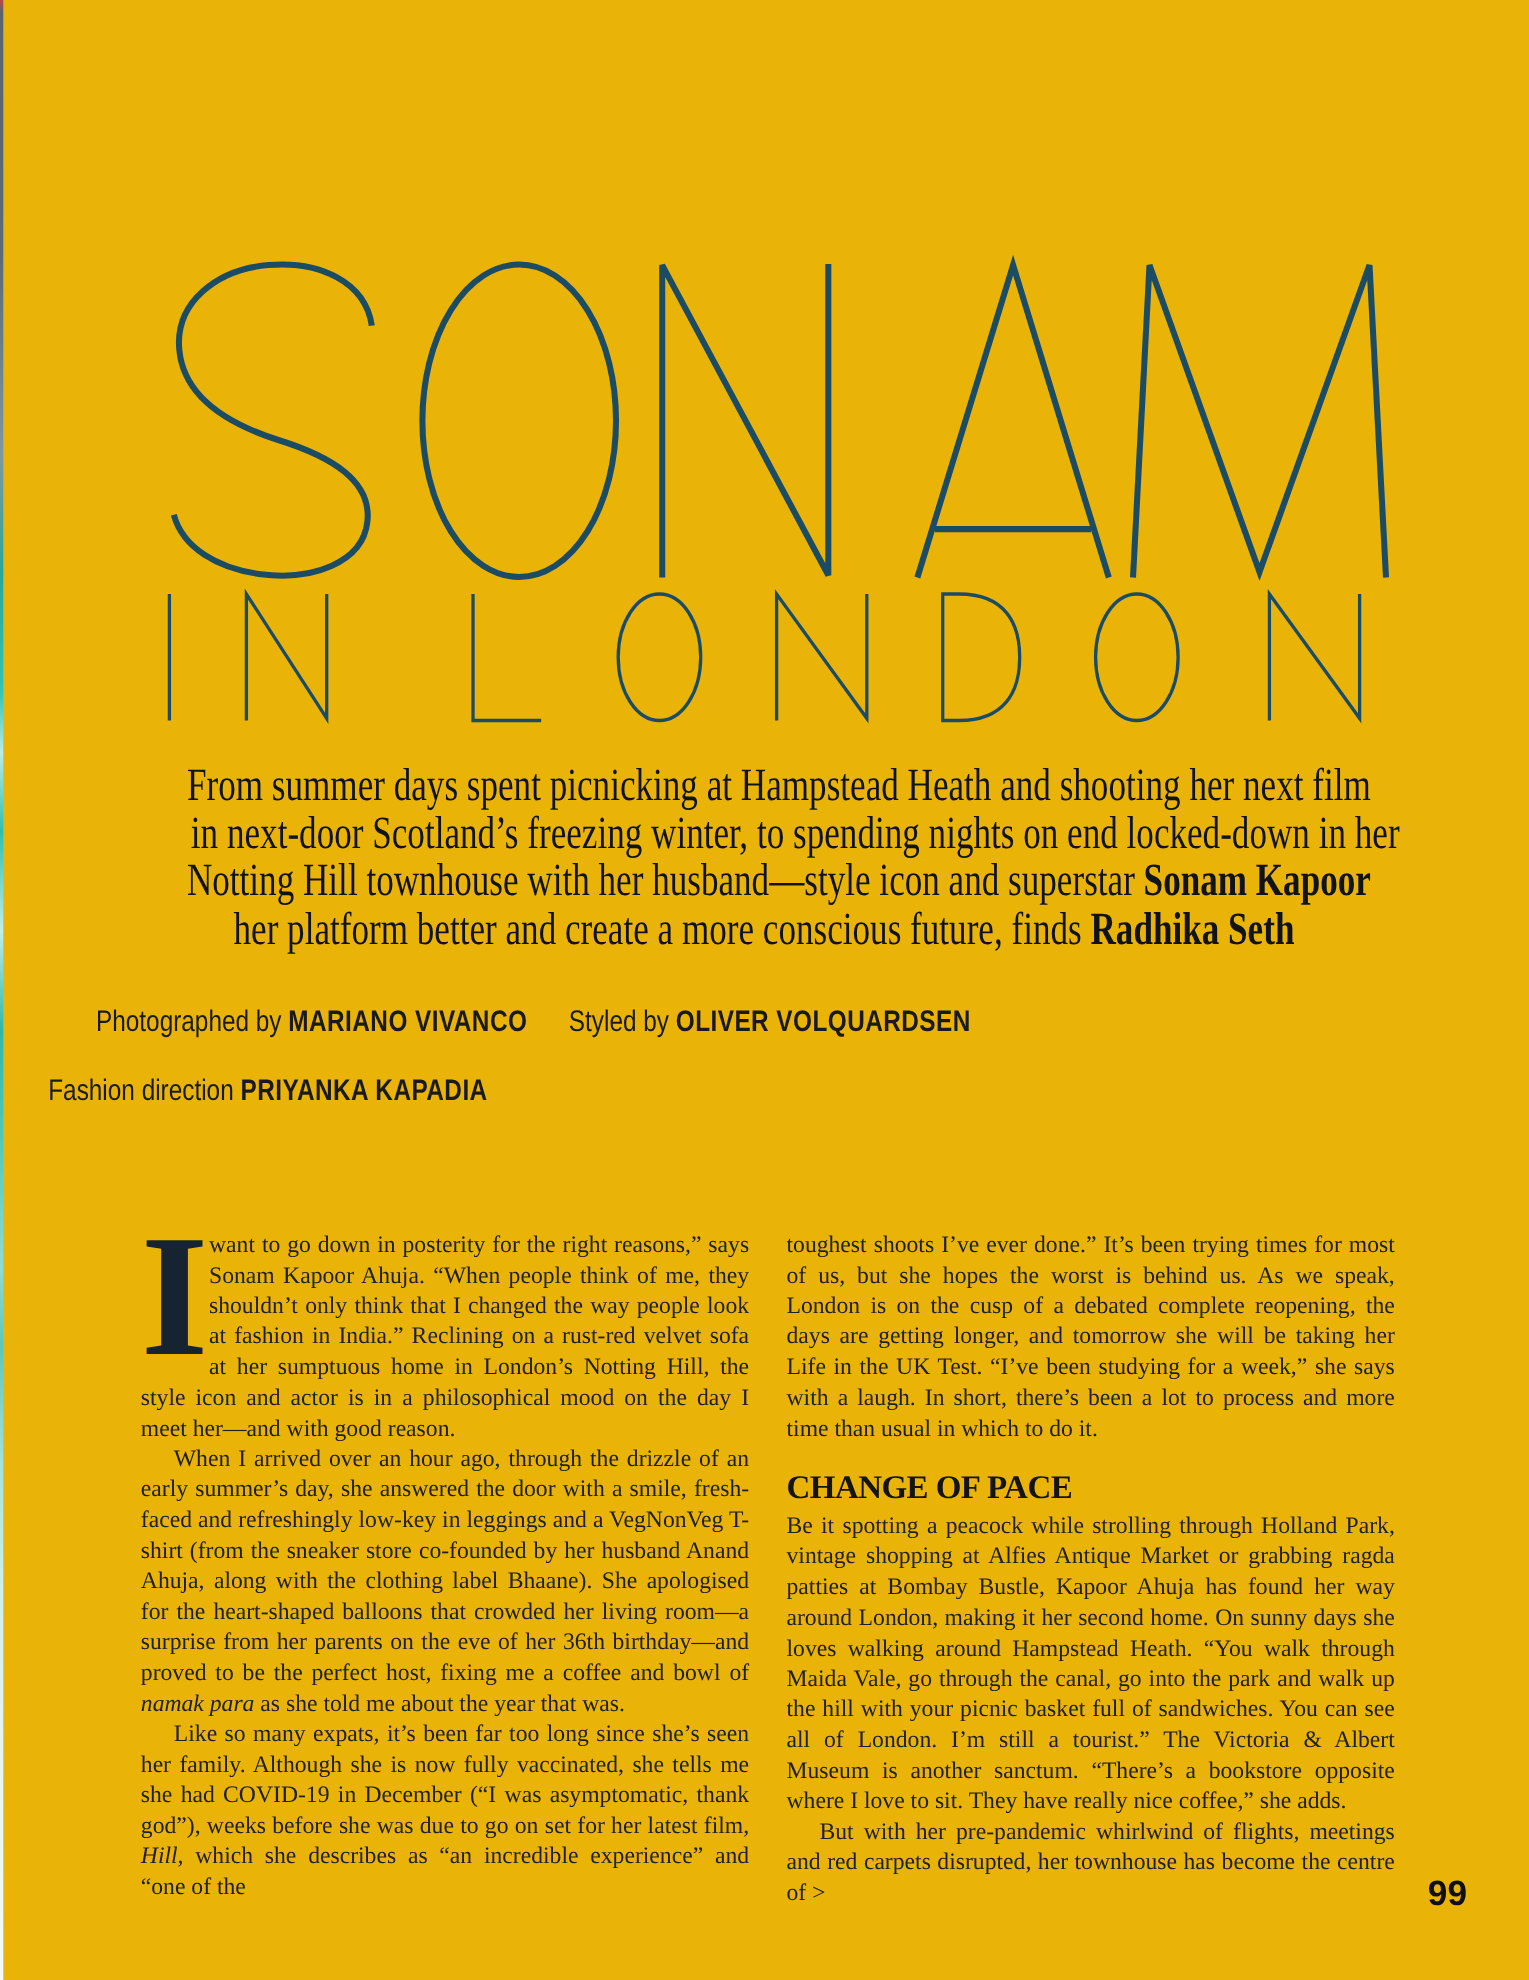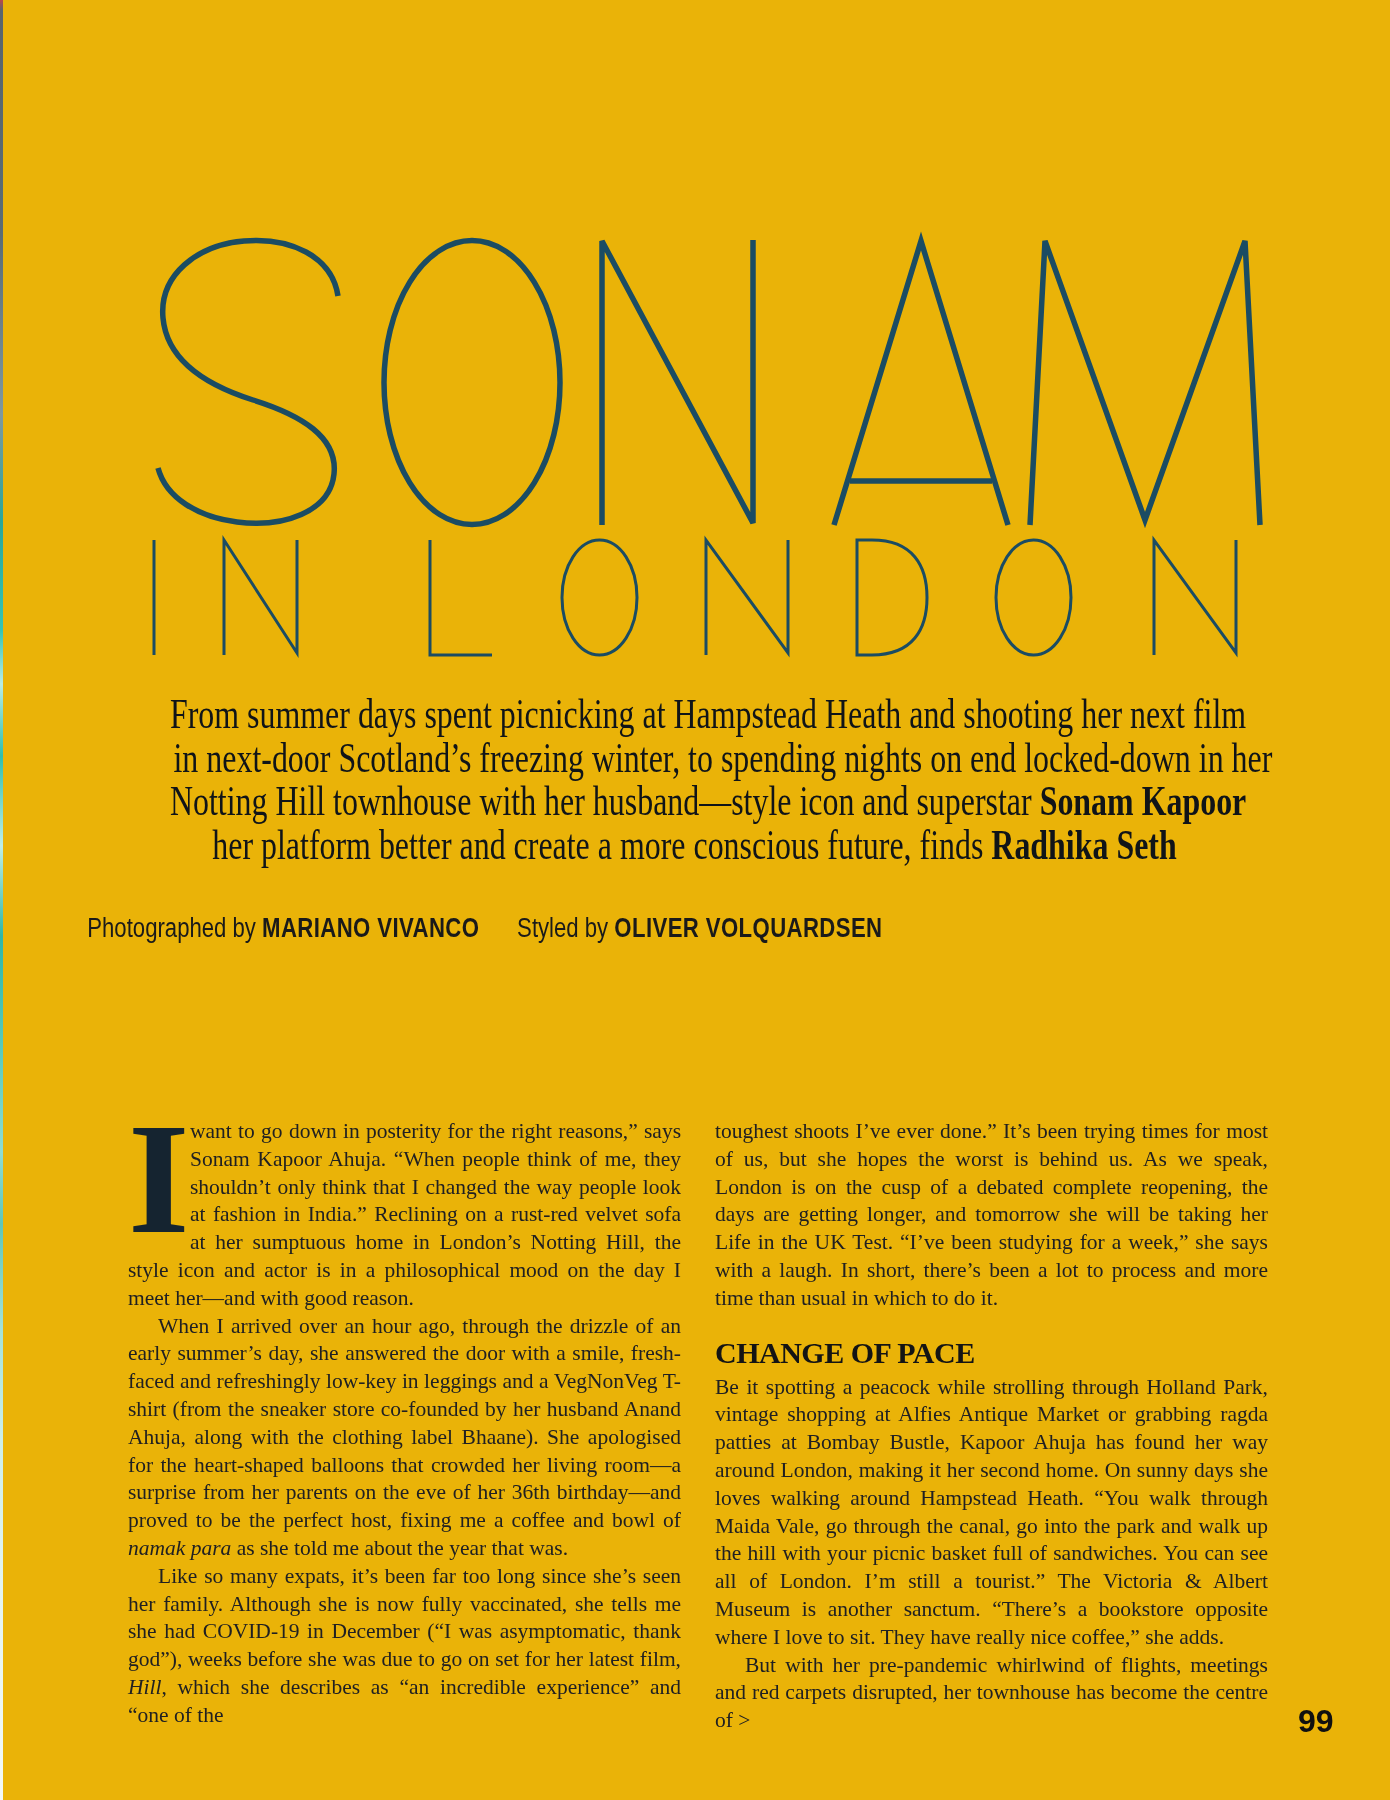--- a/index.html
+++ b/index.html
@@ -133,20 +133,21 @@
   </svg>
 
   <div class="standfirst" id="standfirst">
       <div class="intro-line"><span class="squeeze"><span>From summer days spent picnicking at Hampstead Heath and shooting her next film</span></span></div>
       <div class="intro-line"><span class="squeeze"><span>in next-door Scotland’s freezing winter, to spending nights on end locked-down in her</span></span></div>
       <div class="intro-line"><span class="squeeze"><span>Notting Hill townhouse with her husband—style icon and superstar </span><b>Sonam Kapoor</b></span></div>
       <div class="intro-line"><span class="squeeze"><span>her platform better and create a more conscious future, finds </span><b>Radhika Seth</b></span></div>
     </div>
 
   <div class="credits credits-1" id="credits1"><span class="squeeze"><span>Photographed by </span><b>MARIANO VIVANCO</b><span class="gap">Styled by </span><b>OLIVER VOLQUARDSEN</b></span></div>
+  <div class="credits credits-2" id="credits2"><span class="squeeze"><span>Fashion direction </span><b>PRIYANKA KAPADIA</b></span></div>
 
   <div class="columns">
     <div class="col" id="col-left">
         <p><span class="dropcap">I</span><span>want to go down in posterity for the right reasons,” says Sonam Kapoor Ahuja. “When people think of me, they shouldn’t only think that I changed the way people look at fashion in India.” Reclining on a rust-red velvet sofa at her sumptuous home in London’s Notting Hill, the style icon and actor is in a philosophical mood on the day I meet her—and with good reason.</span></p>
         <p class="indent"><span>When I arrived over an hour ago, through the drizzle of an early summer’s day, she answered the door with a smile, fresh-faced and refreshingly low-key in leggings and a VegNonVeg T-shirt (from the sneaker store co-founded by her husband Anand Ahuja, along with the clothing label Bhaane). She apologised for the heart-shaped balloons that crowded her living room—a surprise from her parents on the eve of her 36th birthday—and proved to be the perfect host, fixing me a coffee and bowl of </span><i>namak para</i><span> as she told me about the year that was.</span></p>
         <p class="indent"><span>Like so many expats, it’s been far too long since she’s seen her family. Although she is now fully vaccinated, she tells me she had COVID-19 in December (“I was asymptomatic, thank god”), weeks before she was due to go on set for her latest film, </span><i>Hill</i><span>, which she describes as “an incredible experience” and “one of the</span></p>
       </div>
     <div class="col" id="col-right">
         <p><span>toughest shoots I’ve ever done.” It’s been trying times for most of us, but she hopes the worst is behind us. As we speak, London is on the cusp of a debated complete reopening, the days are getting longer, and tomorrow she will be taking her Life in the UK Test. “I’ve been studying for a week,” she says with a laugh. In short, there’s been a lot to process and more time than usual in which to do it.</span></p>
         <h3 class="subhead">CHANGE OF PACE</h3>

